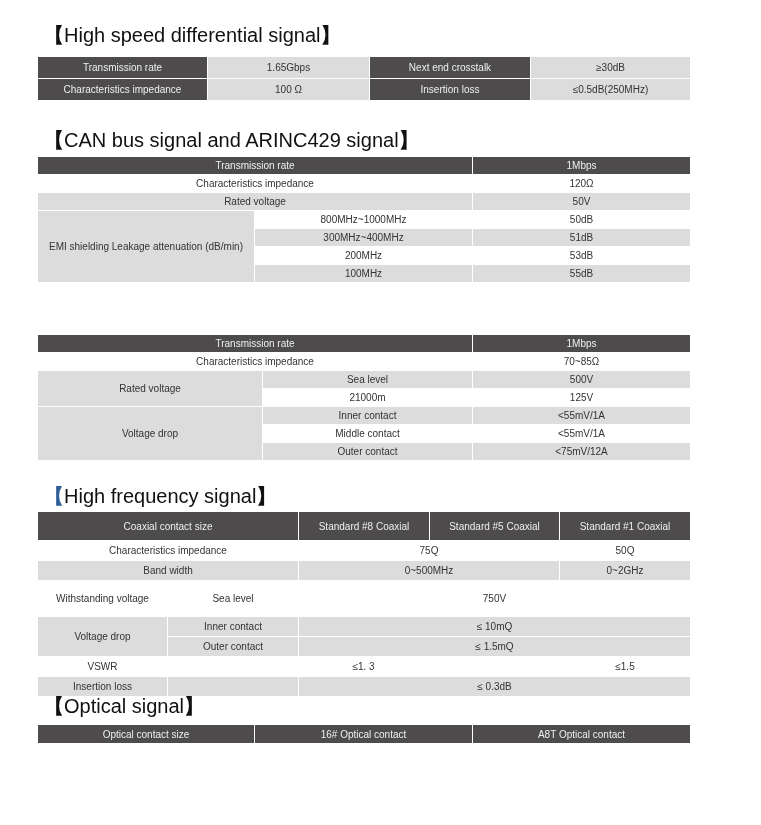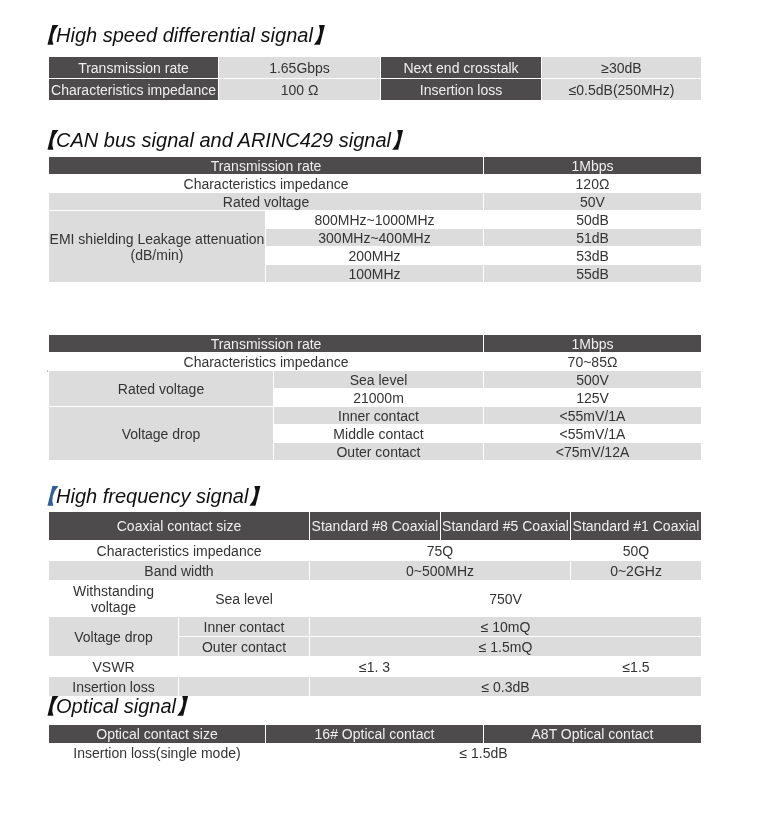--- a/index.html
+++ b/index.html
@@ -1,20 +1,20 @@
 <!DOCTYPE html>
 <html><head>
 <meta charset="utf-8">
 <style>
   html, body { margin: 0; padding: 0; background: #ffffff; }
   body { width: 761px; height: 825px; position: relative; font-family: "Liberation Sans", sans-serif; color: #333; overflow: hidden; }
-  .section-title { position: absolute; left: 36px; font-size: 20px; color: #111; font-family: "Liberation Sans", sans-serif; white-space: nowrap; font-style: italic; }
+  .section-title { position: absolute; left: 44px; font-size: 20px; color: #111; font-family: "Liberation Sans", sans-serif; white-space: nowrap; }
   .section-title .br { font-weight: bold; }
   .section-title .br.blue { color: #2f5f97; }
-  table { position: absolute; left: 48px; border-collapse: collapse; table-layout: fixed; font-size: 14px; font-family: "Liberation Sans", sans-serif; }
+  table { position: absolute; left: 37px; border-collapse: collapse; table-layout: fixed; font-size: 10px; font-family: "Liberation Sans", sans-serif; }
   td { text-align: center; vertical-align: middle; padding: 0; border: 1px solid #ffffff; height: 17px; color: #333; }
   td.dk { background: #4d4b4c; color: #f0f0f0; }
   td.lt { background: #dcdcdc; }
   td.wh { background: #ffffff; }
 </style>
 </head>
 <body>
 
 <div class="section-title" style="top:22px;">
   <span class="br">【</span><span>High speed differential signal</span><span class="br">】</span>
@@ -190,18 +190,14 @@
       <col style="width:217px">
       <col style="width:218px">
       <col style="width:218px">
     </colgroup>
   <tbody>
       <tr style="height:19px;">
     <td class="dk">Optical contact size</td>
     <td class="dk">16# Optical contact</td>
     <td class="dk">A8T Optical contact</td>
   </tr>
-  <tr style="height:19px;">
-    <td class="wh">Insertion loss(single mode)</td>
-    <td class="wh" colspan="2">≤ 1.5dB</td>
-  </tr>
 </tbody>
   </table>
 
 </body></html>

